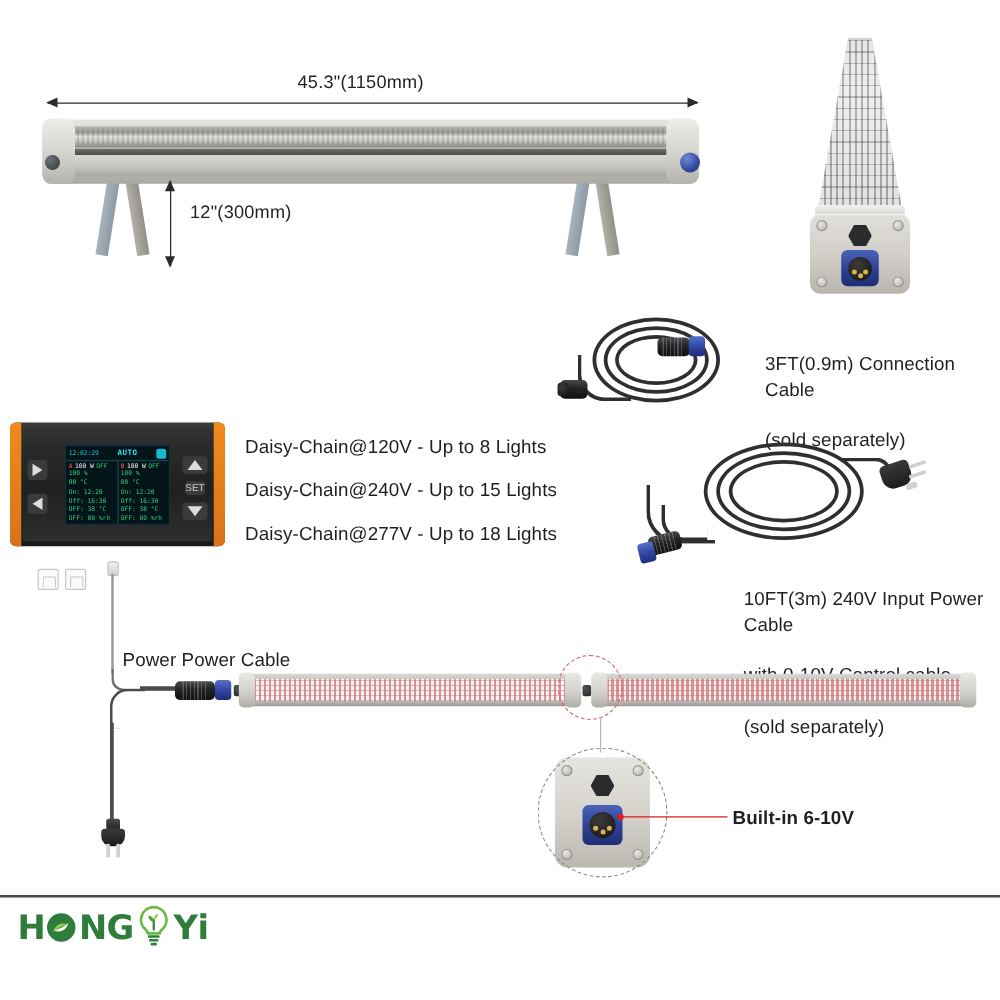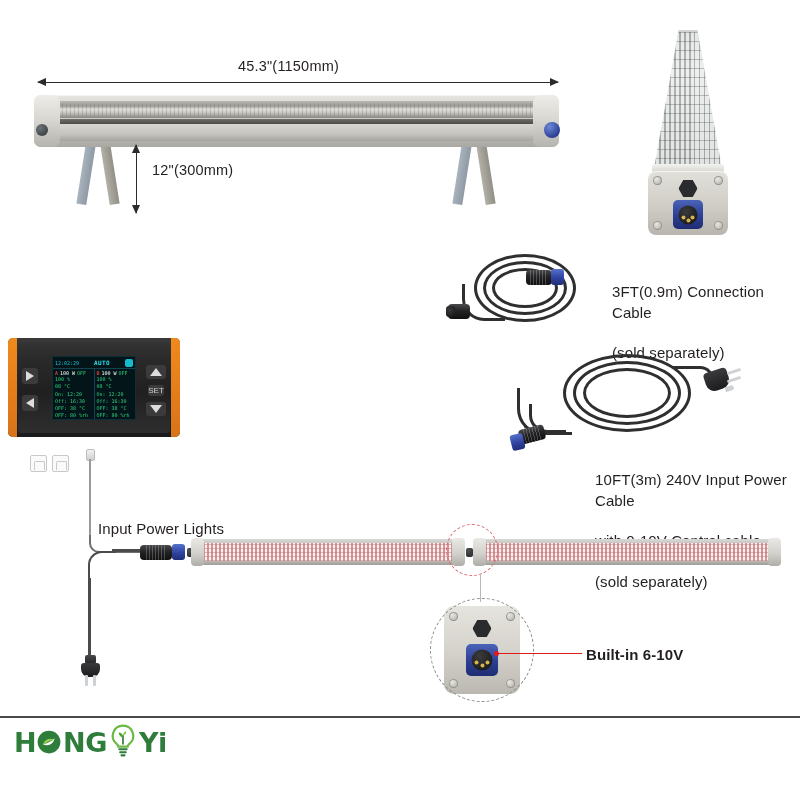--- a/index.html
+++ b/index.html
@@ -396,20 +396,23 @@
           <div class="scr-row">08 °C</div>
           <div class="scr-row">On: 12:20</div>
           <div class="scr-row">Off: 16:30</div>
           <div class="scr-row">OFF: 38 °C</div>
           <div class="scr-row">OFF: 80 %rh</div>
         </div>
       </div>
     </div>
   </div>
 
+  <div class="abs label" style="left:196px;top:348px;">Daisy-Chain@120V - Up to 8 Lights</div>
+  <div class="abs label" style="left:196px;top:383px;">Daisy-Chain@240V - Up to 15 Lights</div>
+  <div class="abs label" style="left:196px;top:418px;">Daisy-Chain@277V - Up to 18 Lights</div>
 
   <div class="abs" style="left:525px;top:348px;width:250px;height:130px;">
     <div class="coil-ring" style="left:38px;top:6px;width:122px;height:72px;"></div>
     <div class="coil-ring" style="left:48px;top:13px;width:102px;height:58px;"></div>
     <div class="coil-ring" style="left:58px;top:20px;width:82px;height:44px;"></div>
 
     <div class="abs" style="left:-8px;top:40px;width:52px;height:44px;border-left:3.2px solid #2f2f31;border-bottom:3.2px solid #2f2f31;border-radius:0 0 0 26px;"></div>
     <div class="abs" style="left:4px;top:56px;width:34px;height:26px;border-left:3px solid #2f2f31;border-bottom:3px solid #2f2f31;border-radius:0 0 0 18px;"></div>
 
     <div class="conn-barrel" style="left:-6px;top:79px;width:26px;transform:rotate(-14deg);"></div>
@@ -441,21 +444,21 @@
   <div class="abs" style="left:88px;top:578px;width:2.6px;height:84px;background:#4b4b4b;"></div>
   <div class="abs" style="left:112px;top:549px;width:30px;height:2.6px;background:#4b4b4b;"></div>
 
   <div class="abs" style="left:78px;top:655px;width:24px;height:32px;">
     <div class="abs" style="left:7px;top:0;width:11px;height:9px;border-radius:2px;background:linear-gradient(180deg,#4a4a4c,#242426);"></div>
     <div class="abs" style="left:3px;top:8px;width:19px;height:14px;border-radius:3px 3px 8px 8px;background:linear-gradient(180deg,#3a3a3c,#1b1b1d);"></div>
     <div class="prong" style="left:7px;top:20px;width:3px;height:11px;"></div>
     <div class="prong" style="left:15px;top:20px;width:3px;height:11px;"></div>
   </div>
 
-  <div class="abs label" style="left:98px;top:519px;">Input Power Lights</div>
+  <div class="abs label" style="left:98px;top:519px;">Power Power Cable</div>
 
   <div class="conn-barrel" style="left:140px;top:545px;width:32px;"></div>
   <div class="conn-rib" style="left:146px;top:545px;width:20px;"></div>
   <div class="conn-collar" style="left:172px;top:544px;"></div>
   <div class="bar-nub" style="left:187px;top:548px;"></div>
 
   <div class="bar" style="left:192px;top:539px;width:272px;">
     <div class="bar-led"></div>
     <div class="bar-led-rows"></div>
     <div class="bar-cap" style="left:-1px;"></div>

